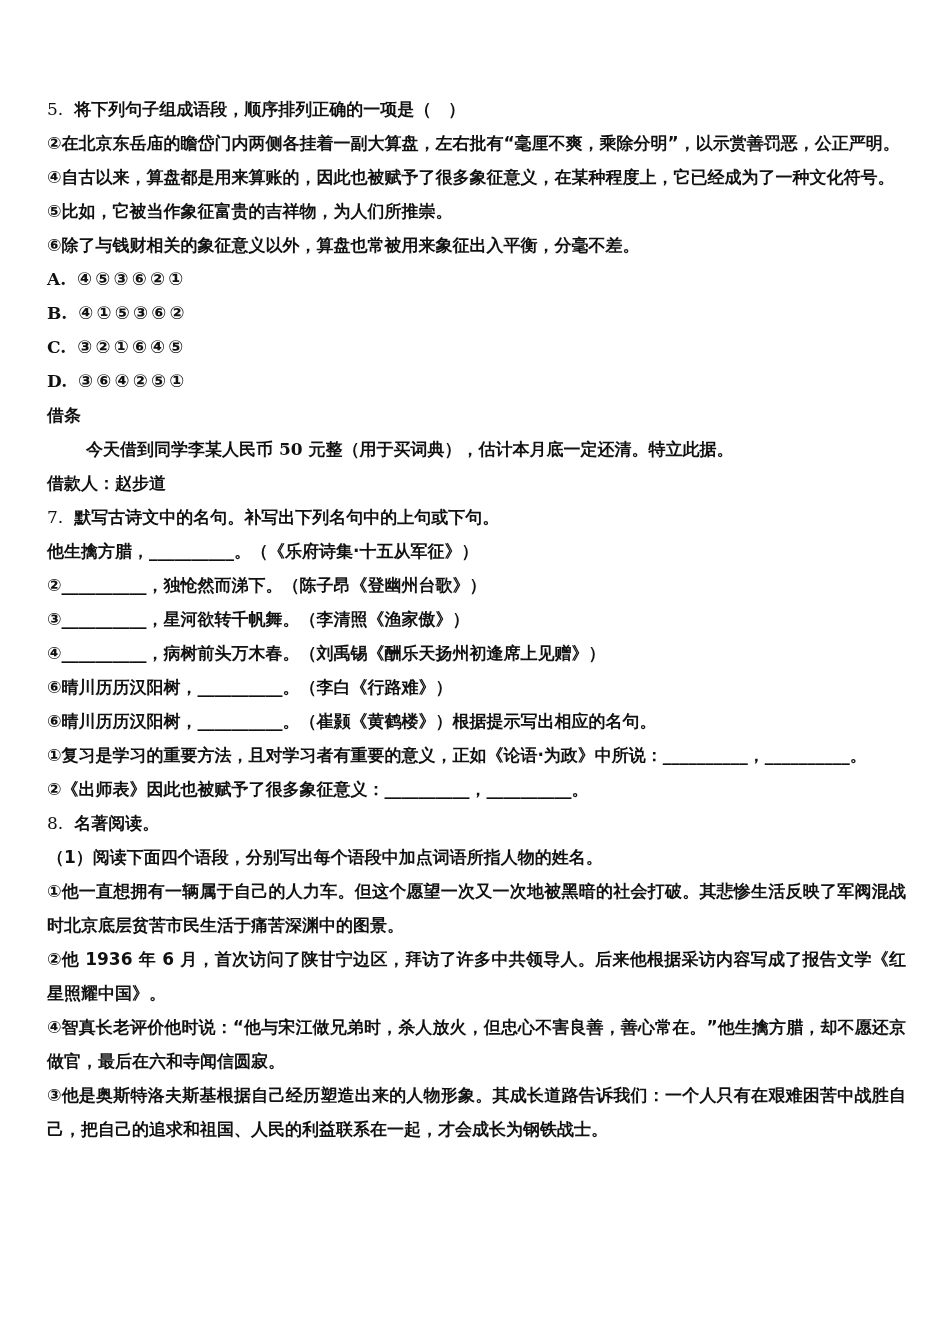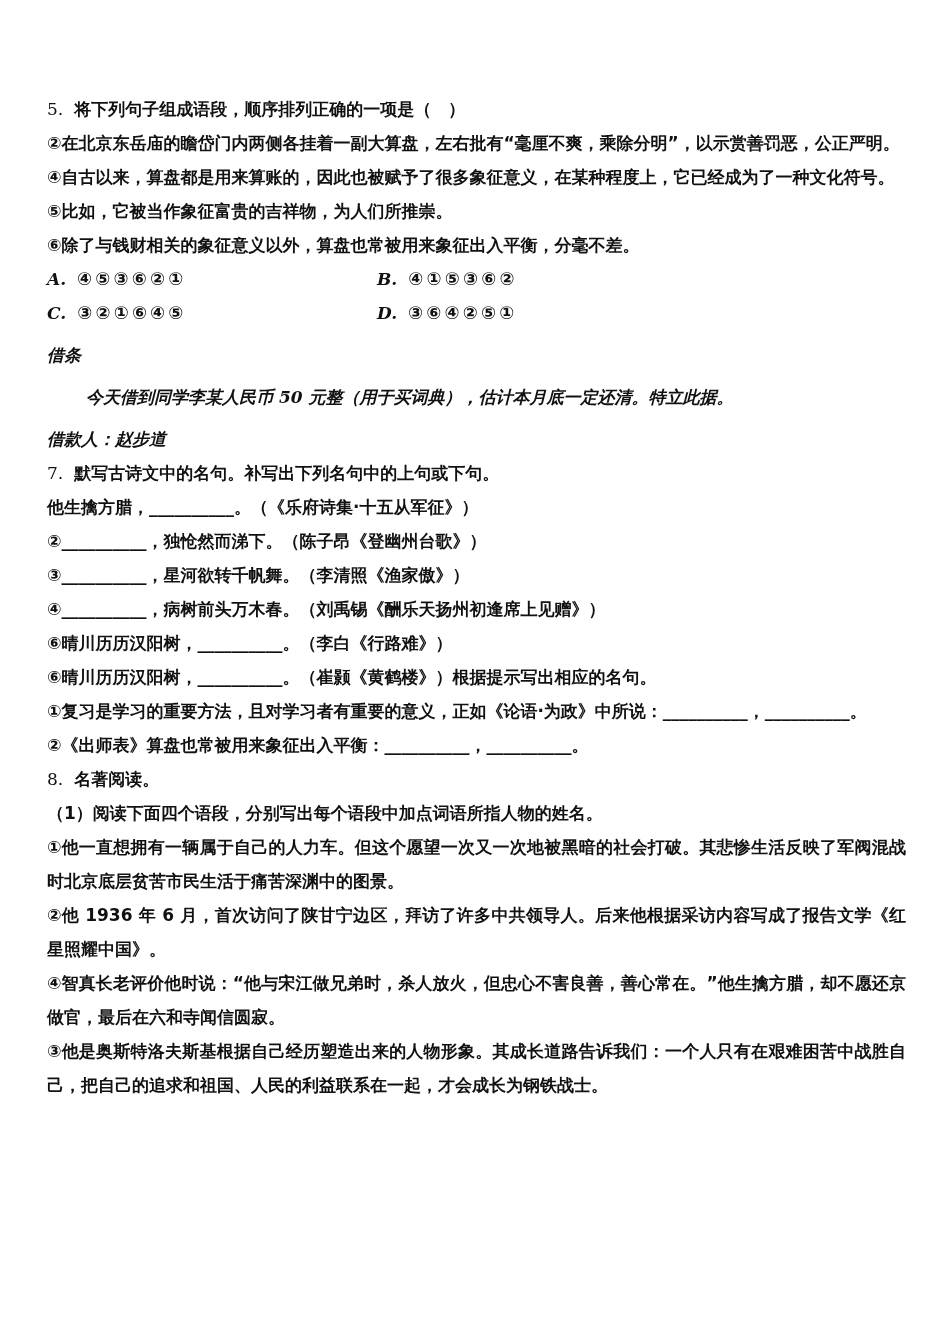--- a/index.html
+++ b/index.html
@@ -30,28 +30,26 @@
     font-weight: normal;
     margin-right: 11px;
   }
   .qletter {
     font-family: "DejaVu Serif", "Liberation Serif", serif;
     font-weight: bold;
     margin-right: 11px;
   }
   .kai {
     font-family: "DejaVu Serif", "Liberation Serif", serif;
-    font-style: italic;
     font-weight: bold;
-    margin-top: 8px;
   }
   .indent2 { text-indent: 2.3em; }
   .choices-row {
     display: flex;
-    font-style: italic;
+    flex-direction: column;
   }
   .choice { width: 330px; }
   .circled { letter-spacing: 3px; font-size: 18px; }
 </style>
 </head>
 <body>
 
 <div class="sheet">
 
 
@@ -76,21 +74,21 @@
   <p class="p kai">借款人：赵步道</p>
 
   <p class="p"><span class="qnum">7.</span><span>默写古诗文中的名句。补写出下列名句中的上句或下句。</span></p>
   <p class="p">他生擒方腊，__________。（《乐府诗集·十五从军征》）</p>
   <p class="p">②__________，独怆然而涕下。（陈子昂《登幽州台歌》）</p>
   <p class="p">③__________，星河欲转千帆舞。（李清照《渔家傲》）</p>
   <p class="p">④__________，病树前头万木春。（刘禹锡《酬乐天扬州初逢席上见赠》）</p>
   <p class="p">⑥晴川历历汉阳树，__________。（李白《行路难》）</p>
   <p class="p">⑥晴川历历汉阳树，__________。（崔颢《黄鹤楼》）根据提示写出相应的名句。</p>
   <p class="p">①复习是学习的重要方法，且对学习者有重要的意义，正如《论语·为政》中所说：__________，__________。</p>
-  <p class="p">②《出师表》算盘也常被用来象征出入平衡：__________，__________。</p>
+  <p class="p">②《出师表》因此也被赋予了很多象征意义：__________，__________。</p>
 
   <p class="p"><span class="qnum">8.</span><span>名著阅读。</span></p>
   <p class="p">（1）阅读下面四个语段，分别写出每个语段中加点词语所指人物的姓名。</p>
   <p class="p">①他一直想拥有一辆属于自己的人力车。但这个愿望一次又一次地被黑暗的社会打破。其悲惨生活反映了军阀混战时北京底层贫苦市民生活于痛苦深渊中的图景。</p>
   <p class="p">②他 1936 年 6 月，首次访问了陕甘宁边区，拜访了许多中共领导人。后来他根据采访内容写成了报告文学《红星照耀中国》。</p>
   <p class="p">④智真长老评价他时说：“他与宋江做兄弟时，杀人放火，但忠心不害良善，善心常在。”他生擒方腊，却不愿还京做官，最后在六和寺闻信圆寂。</p>
   <p class="p">③他是奥斯特洛夫斯基根据自己经历塑造出来的人物形象。其成长道路告诉我们：一个人只有在艰难困苦中战胜自己，把自己的追求和祖国、人民的利益联系在一起，才会成长为钢铁战士。</p>
 
 </div>
 

